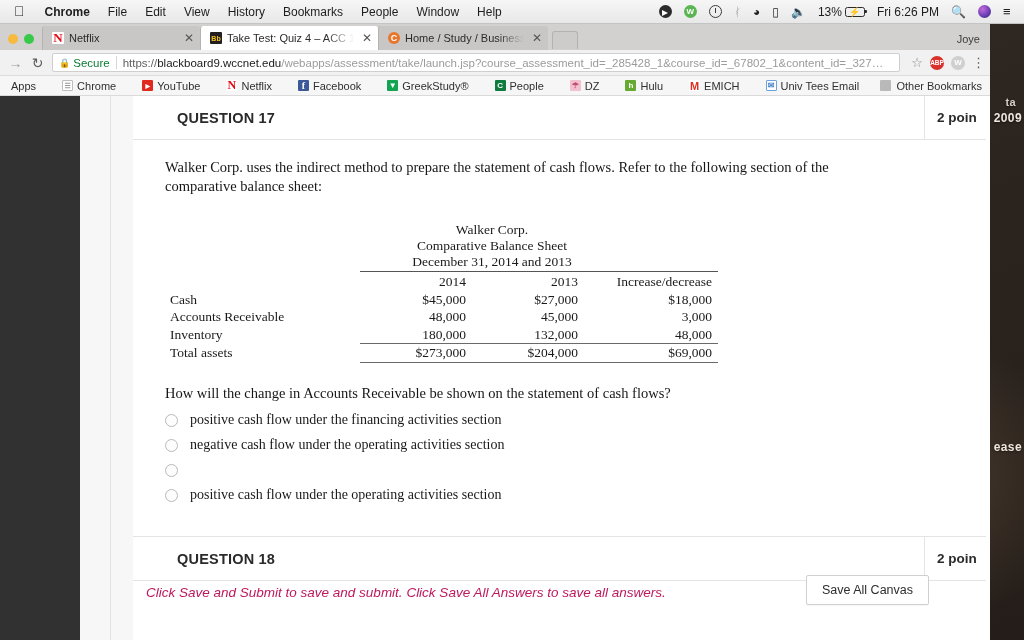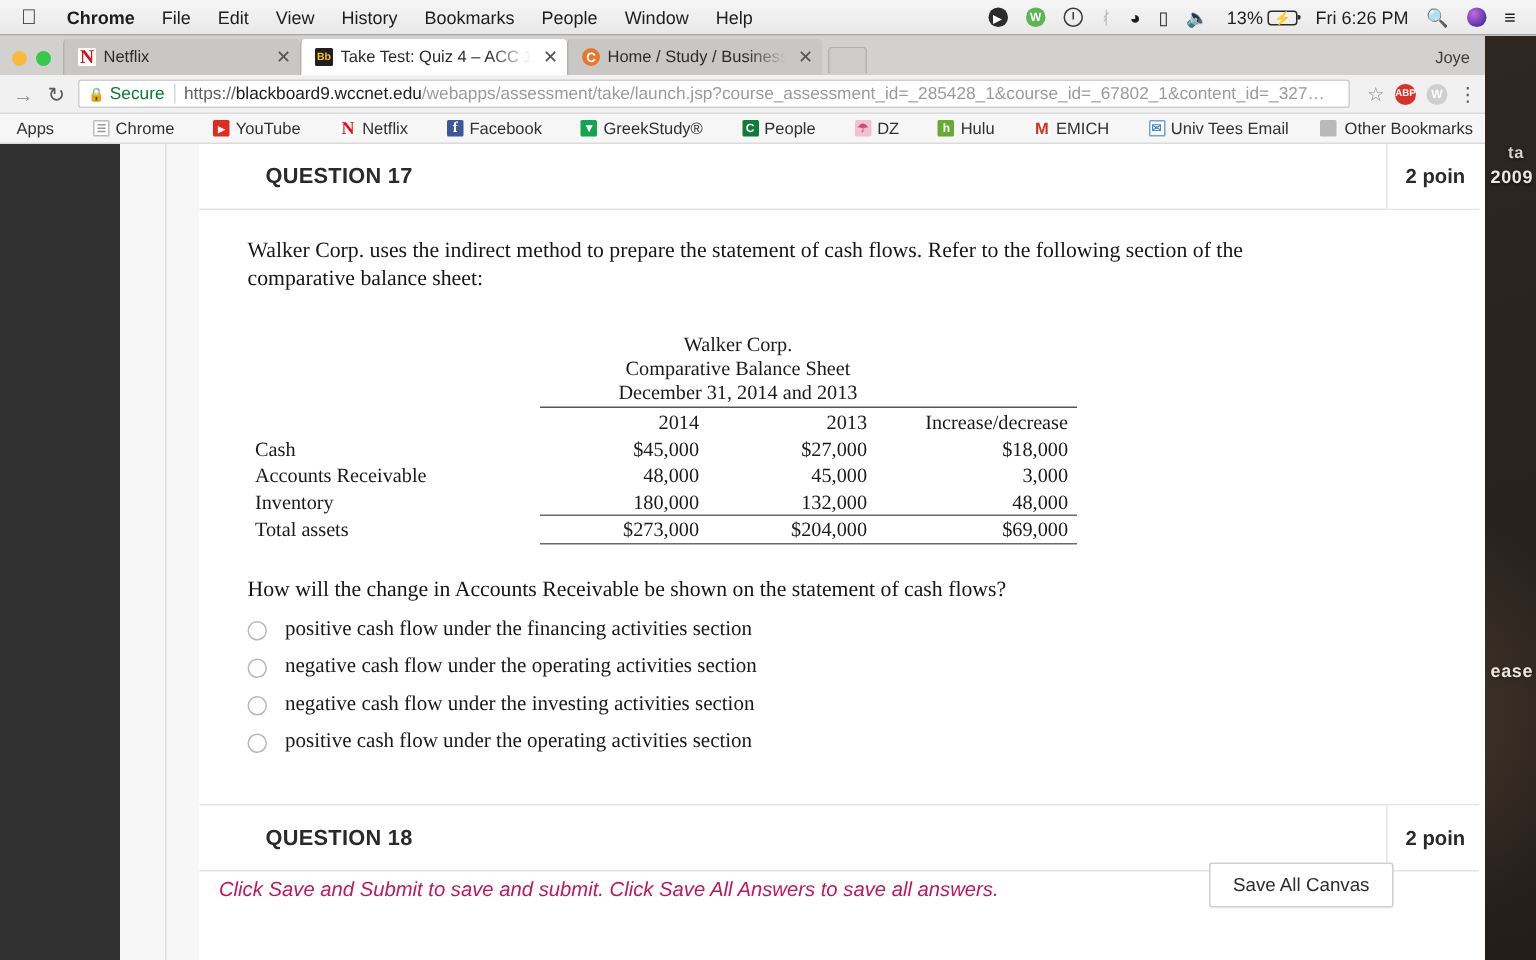--- a/index.html
+++ b/index.html
@@ -482,21 +482,20 @@
           <div class="opt">
             <span class="radio"></span>
             <span class="opt-label">positive cash flow under the financing activities section</span>
           </div>
           <div class="opt">
             <span class="radio"></span>
             <span class="opt-label">negative cash flow under the operating activities section</span>
           </div>
           <div class="opt">
             <span class="radio"></span>
-            <span class="opt-label">negative cash flow under the investing activities section</span>
           </div>
           <div class="opt">
             <span class="radio"></span>
             <span class="opt-label">positive cash flow under the operating activities section</span>
           </div>
         </div>
 
         <div id="divider"></div>
       </div>
 

